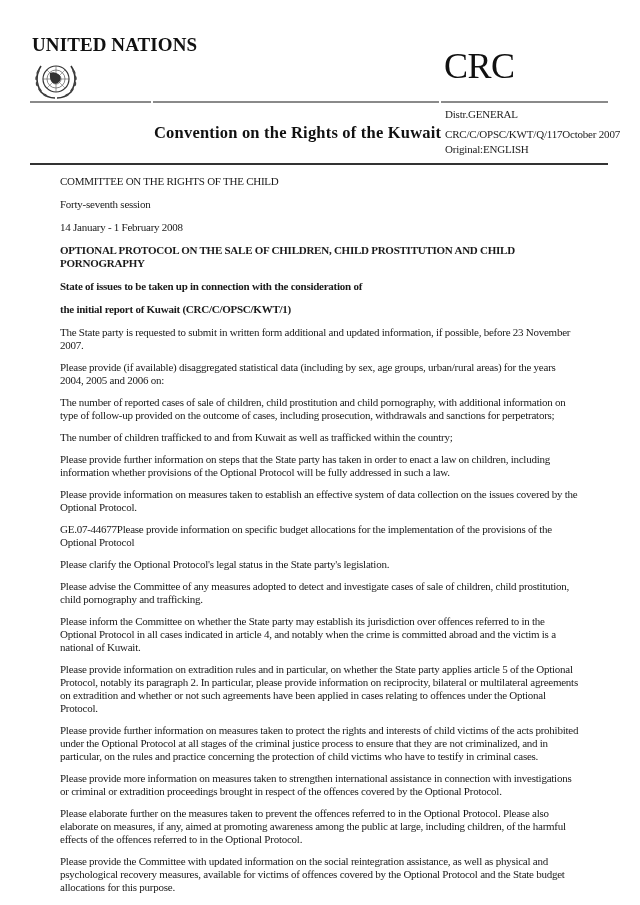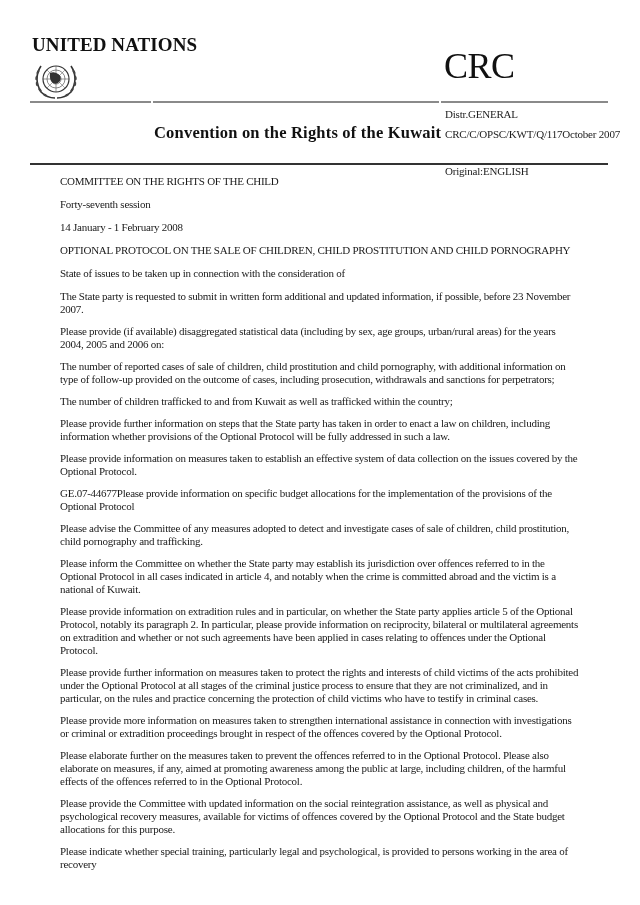--- a/index.html
+++ b/index.html
@@ -8,21 +8,21 @@
   .abs { position: absolute; }
   .un-name { left: 32px; top: 34px; font-size: 19px; font-weight: bold; letter-spacing: 0.1px; }
   .emblem { left: 31px; top: 58px; width: 50px; height: 42px; }
   .crc { left: 444px; top: 46px; font-size: 36px; font-weight: normal; letter-spacing: -0.5px; line-height: 40px; }
   .rule-top { top: 101px; height: 2px; background: #8a8a8a; }
   .rule-bottom { left: 30px; width: 578px; top: 163px; height: 2px; background: #333; }
   .conv-title { left: 154px; top: 123px; font-size: 16.5px; font-weight: bold; letter-spacing: 0.2px; }
   .meta { left: 445px; font-size: 11px; color: #222; letter-spacing: -0.2px; }
   .body-text { left: 60px; width: 520px; top: 175px; font-size: 11px; line-height: 13px; letter-spacing: -0.25px; color: #1a1a1a; }
   .body-text p { margin: 0 0 9px 0; }
-  .body-text .b { font-weight: normal; }
+  .body-text .b { font-weight: bold; }
   .body-text .p-single { margin-bottom: 10px; }
 </style>
 </head>
 <body>
 
 <div class="abs un-name">UNITED NATIONS</div>
 
 <div class="abs emblem">
   <svg width="50" height="42" viewBox="0 0 50 42">
 
@@ -57,37 +57,39 @@
 <div class="abs crc">CRC</div>
 
 <div class="abs rule-top" style="left:30px;width:121px;"></div>
 <div class="abs rule-top" style="left:153px;width:286px;"></div>
 <div class="abs rule-top" style="left:441px;width:167px;"></div>
 
 <div class="abs conv-title">Convention on the Rights of the Kuwait</div>
 
 <div class="abs meta" style="top:108px;">Distr.GENERAL</div>
 <div class="abs meta" style="top:128px;">CRC/C/OPSC/KWT/Q/117October 2007</div>
-<div class="abs meta" style="top:165px;">Original:ENGLISH</div>
+<div class="abs meta" style="top:143px;">Original:ENGLISH</div>
 
 <div class="abs rule-bottom"></div>
 
 <div class="abs body-text">
   <p class="p-single">COMMITTEE ON THE RIGHTS OF THE CHILD</p>
   <p class="p-single">Forty-seventh session</p>
   <p class="p-single">14 January - 1 February 2008</p>
   <p class="p-single b">OPTIONAL PROTOCOL ON THE SALE OF CHILDREN, CHILD PROSTITUTION AND CHILD PORNOGRAPHY</p>
   <p class="p-single b">State of issues to be taken up in connection with the consideration of</p>
+  <p class="p-single b">the initial report of Kuwait (CRC/C/OPSC/KWT/1)</p>
   <p>The State party is requested to submit in written form additional and updated information, if possible, before 23 November 2007.</p>
   <p>Please provide (if available) disaggregated statistical data (including by sex, age groups, urban/rural areas) for the years 2004, 2005 and 2006 on:</p>
   <p>The number of reported cases of sale of children, child prostitution and child pornography, with additional information on type of follow-up provided on the outcome of cases, including prosecution, withdrawals and sanctions for perpetrators;</p>
   <p>The number of children trafficked to and from Kuwait as well as trafficked within the country;</p>
   <p>Please provide further information on steps that the State party has taken in order to enact a law on children, including information whether provisions of the Optional Protocol will be fully addressed in such a law.</p>
   <p>Please provide information on measures taken to establish an effective system of data collection on the issues covered by the Optional Protocol.</p>
   <p>GE.07-44677Please provide information on specific budget allocations for the implementation of the provisions of the Optional Protocol</p>
+  <p>Please clarify the Optional Protocol's legal status in the State party's legislation.</p>
   <p>Please advise the Committee of any measures adopted to detect and investigate cases of sale of children, child prostitution, child pornography and trafficking.</p>
   <p>Please inform the Committee on whether the State party may establish its jurisdiction over offences referred to in the Optional Protocol in all cases indicated in article 4, and notably when the crime is committed abroad and the victim is a national of Kuwait.</p>
   <p>Please provide information on extradition rules and in particular, on whether the State party applies article 5 of the Optional Protocol, notably its paragraph 2. In particular, please provide information on reciprocity, bilateral or multilateral agreements on extradition and whether or not such agreements have been applied in cases relating to offences under the Optional Protocol.</p>
   <p>Please provide further information on measures taken to protect the rights and interests of child victims of the acts prohibited under the Optional Protocol at all stages of the criminal justice process to ensure that they are not criminalized, and in particular, on the rules and practice concerning the protection of child victims who have to testify in criminal cases.</p>
   <p>Please provide more information on measures taken to strengthen international assistance in connection with investigations or criminal or extradition proceedings brought in respect of the offences covered by the Optional Protocol.</p>
   <p>Please elaborate further on the measures taken to prevent the offences referred to in the Optional Protocol. Please also elaborate on measures, if any, aimed at promoting awareness among the public at large, including children, of the harmful effects of the offences referred to in the Optional Protocol.</p>
   <p>Please provide the Committee with updated information on the social reintegration assistance, as well as physical and psychological recovery measures, available for victims of offences covered by the Optional Protocol and the State budget allocations for this purpose.</p>
   <p>Please indicate whether special training, particularly legal and psychological, is provided to persons working in the area of recovery</p>
 </div>
 

